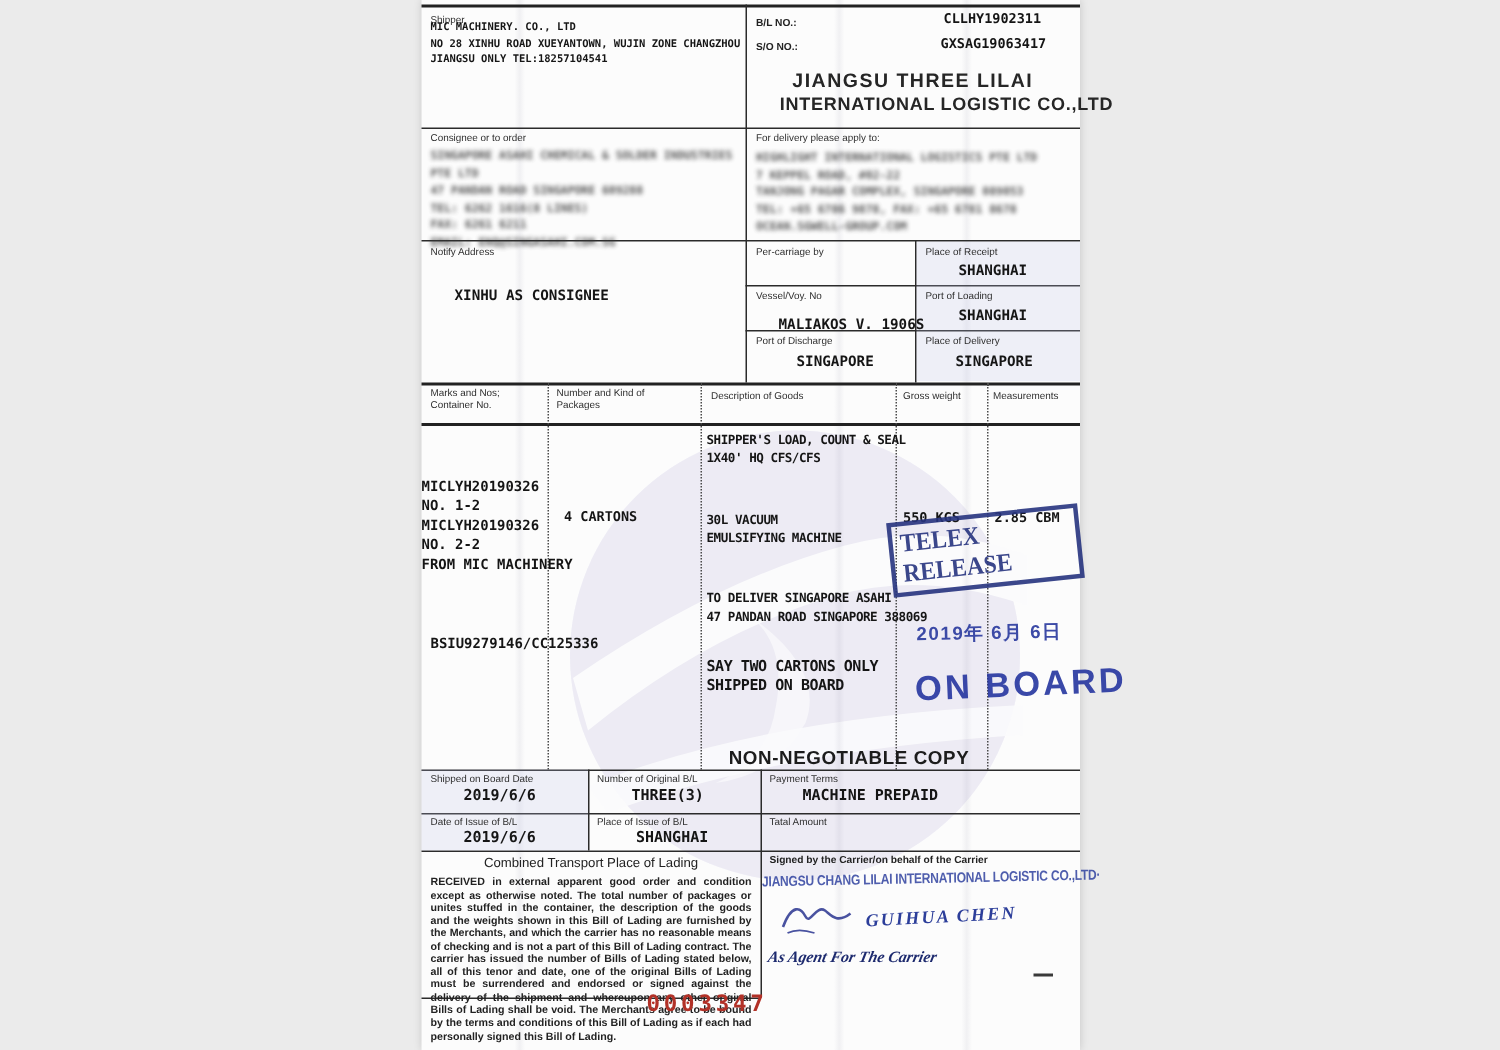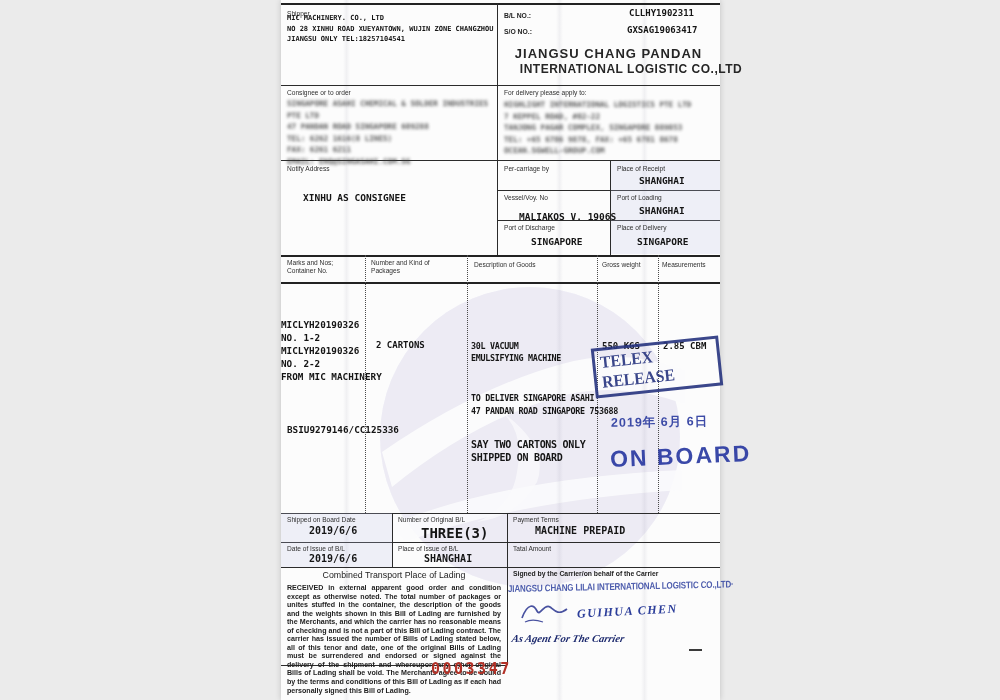--- a/index.html
+++ b/index.html
@@ -90,21 +90,21 @@
     <div class="lbl" style="left:6px;top:10px">Shipper</div>
     <div class="mono" style="left:6px;top:13px;font-size:7px;line-height:10.5px">
       <span style="position:static" class="pre">MIC MACHINERY. CO., LTD</span><br>
       <span style="position:static">NO 28 XINHU ROAD XUEYANTOWN, WUJIN ZONE CHANGZHOU</span><br>
       <span style="position:static">JIANGSU ONLY  TEL:18257104541</span>
     </div>
     <div class="lblb" style="left:223px;top:12px">B/L NO.:</div>
     <div class="mono" style="left:348px;top:8px;font-size:9px">CLLHY1902311</div>
     <div class="lblb" style="left:223px;top:28px">S/O NO.:</div>
     <div class="mono" style="left:346px;top:25px;font-size:9px">GXSAG19063417</div>
-    <div style="left:216px;top:46px;width:223px;text-align:center;font-size:13px;font-weight:bold;color:#262626;letter-spacing:1px;white-space:nowrap">JIANGSU  CHANG  PANDAN</div>
+    <div style="left:216px;top:46px;width:223px;text-align:center;font-size:13px;font-weight:bold;color:#262626;letter-spacing:1px;white-space:nowrap">JIANGSU  THREE  LILAI</div>
     <div style="left:216px;top:62px;width:268px;text-align:center;font-size:12px;font-weight:bold;color:#262626;letter-spacing:.5px;white-space:nowrap">INTERNATIONAL  LOGISTIC CO.,LTD</div>
 
     <div class="lbl" style="left:6px;top:89px">Consignee or to order</div>
     <div style="left:6px;top:98px">
       <div class="blur" style="position:static">SINGAPORE ASAHI CHEMICAL &amp; SOLDER INDUSTRIES</div>
       <div class="blur" style="position:static">PTE LTD</div>
       <div class="blur" style="position:static">47 PANDAN ROAD SINGAPORE 609288</div>
       <div class="blur" style="position:static">TEL: 6262 1616(8 LINES)</div>
       <div class="blur" style="position:static">FAX: 6261 6211</div>
       <div class="blur" style="position:static">EMAIL: ENQ@SINGASAHI.COM.SG</div>
@@ -137,51 +137,54 @@
     <div class="mono" style="left:356px;top:236px;font-size:9.5px">SINGAPORE</div>
 
     <div class="lbl pre" style="left:6px;top:259px">Marks and Nos;
 Container No.</div>
     <div class="lbl pre" style="left:90px;top:259px">Number and Kind of
 Packages</div>
     <div class="lbl" style="left:193px;top:261px">Description of Goods</div>
     <div class="lbl" style="left:321px;top:261px">Gross weight</div>
     <div class="lbl" style="left:381px;top:261px">Measurements</div>
 
-    <div class="mono" style="left:95px;top:340px;font-size:9px">2 CARTONS</div>
+    <div class="mono pre" style="left:190px;top:287px;font-size:8.4px;line-height:12px;letter-spacing:-.3px">SHIPPER'S LOAD, COUNT &amp; SEAL
+1X40' HQ  CFS/CFS</div>
+    <div class="mono" style="left:95px;top:340px;font-size:9px">4 CARTONS</div>
     <div class="mono pre" style="left:190px;top:340px;font-size:8.4px;line-height:12px;letter-spacing:-.3px">30L VACUUM
 EMULSIFYING MACHINE</div>
     <div class="mono" style="left:321px;top:341px;font-size:9px">550 KGS</div>
     <div class="mono" style="left:382px;top:341px;font-size:9px">2.85 CBM</div>
 
     <div class="mono" style="left:0;top:318px;font-size:9.3px;line-height:13px">
       <span style="position:static">MICLYH20190326</span><br>
       <span style="position:static">NO. 1-2</span><br>
       <span style="position:static">MICLYH20190326</span><br>
       <span style="position:static">NO. 2-2</span><br>
       <span style="position:static">FROM MIC MACHINERY</span>
     </div>
 
     <div class="mono pre" style="left:190px;top:392px;font-size:8.4px;line-height:12.5px;letter-spacing:-.3px">TO DELIVER SINGAPORE ASAHI
-47 PANDAN ROAD SINGAPORE 753688</div>
+47 PANDAN ROAD SINGAPORE 388069</div>
     <div class="mono" style="left:6px;top:424px;font-size:9.3px">BSIU9279146/CC125336</div>
     <div class="mono pre" style="left:190px;top:438px;font-size:10px;line-height:13px;letter-spacing:-.3px">SAY TWO CARTONS ONLY
 SHIPPED ON BOARD</div>
 
     <div class="telex">
       <span>TELEX RELEASE</span>
     </div>
     <div class="datestamp">2019年 6月   6日</div>
     <div class="onboard">ON BOARD</div>
 
+    <div class="nnc">NON-NEGOTIABLE COPY</div>
 
     <div class="lbl" style="left:6px;top:516px">Shipped on Board Date</div>
     <div class="mono" style="left:28px;top:525px;font-size:10px">2019/6/6</div>
     <div class="lbl" style="left:117px;top:516px">Number of Original B/L</div>
-    <div class="mono" style="left:140px;top:525px;font-size:14px">THREE(3)</div>
+    <div class="mono" style="left:140px;top:525px;font-size:10px">THREE(3)</div>
     <div class="lbl" style="left:232px;top:516px">Payment Terms</div>
     <div class="mono" style="left:254px;top:525px;font-size:10px">MACHINE PREPAID</div>
 
     <div class="lbl" style="left:6px;top:545px">Date of Issue of B/L</div>
     <div class="mono" style="left:28px;top:553px;font-size:10px">2019/6/6</div>
     <div class="lbl" style="left:117px;top:545px">Place of Issue of B/L</div>
     <div class="mono" style="left:143px;top:553px;font-size:10px">SHANGHAI</div>
     <div class="lbl" style="left:232px;top:545px">Tatal Amount</div>
 
     <div style="left:0;top:570px;width:226px;text-align:center;font-size:8.8px;color:#222;white-space:nowrap">Combined Transport Place of Lading</div>

